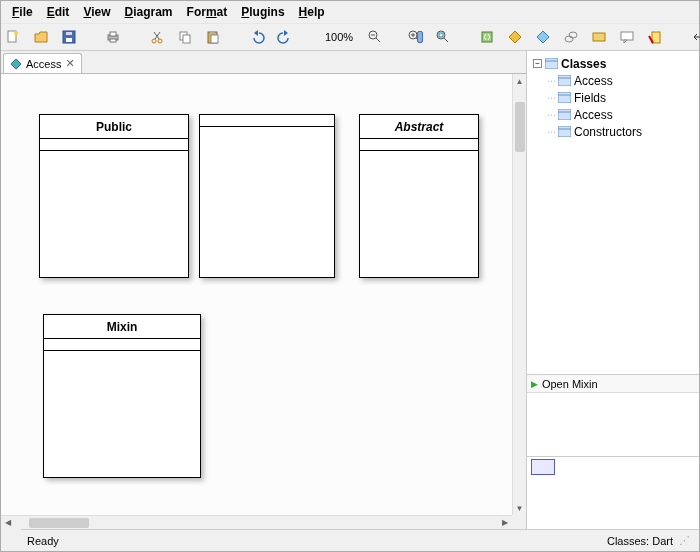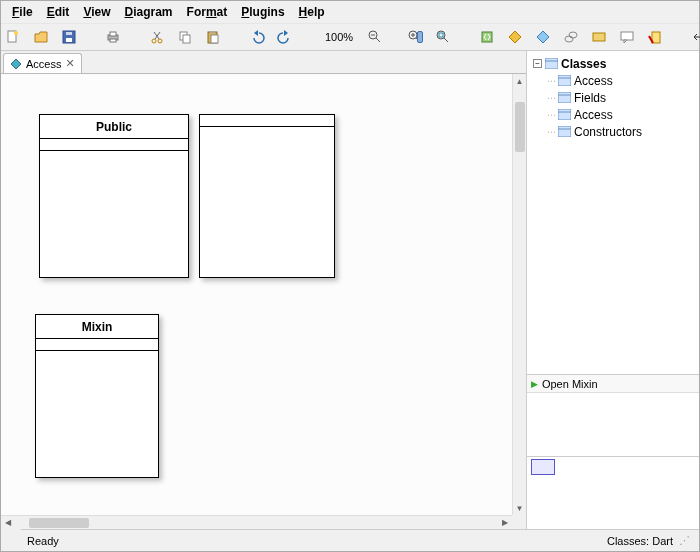--- a/index.html
+++ b/index.html
@@ -255,21 +255,25 @@
       </div>
       <div class="canvas-wrap">
         <div class="canvas">
           <div class="class-box" style="left:38px;top:40px;width:150px;height:164px;">
             <div class="cb-name">Public</div>
             <div class="cb-row"></div>
           </div>
           <div class="class-box" style="left:198px;top:40px;width:136px;height:164px;">
             <div class="cb-row"></div>
           </div>
-          <div class="class-box" style="left:34px;top:240px;width:124px;height:164px;">
+          <div class="class-box abstract" style="left:358px;top:40px;width:120px;height:164px;">
+            <div class="cb-name">Abstract</div>
+            <div class="cb-row"></div>
+          </div>
+          <div class="class-box" style="left:42px;top:240px;width:158px;height:164px;">
             <div class="cb-name">Mixin</div>
             <div class="cb-row"></div>
           </div>
         </div>
         <div class="vscroll">
           <div class="arrow">▲</div>
           <div class="thumb"></div>
           <div style="flex:1"></div>
           <div class="arrow">▼</div>
         </div>

